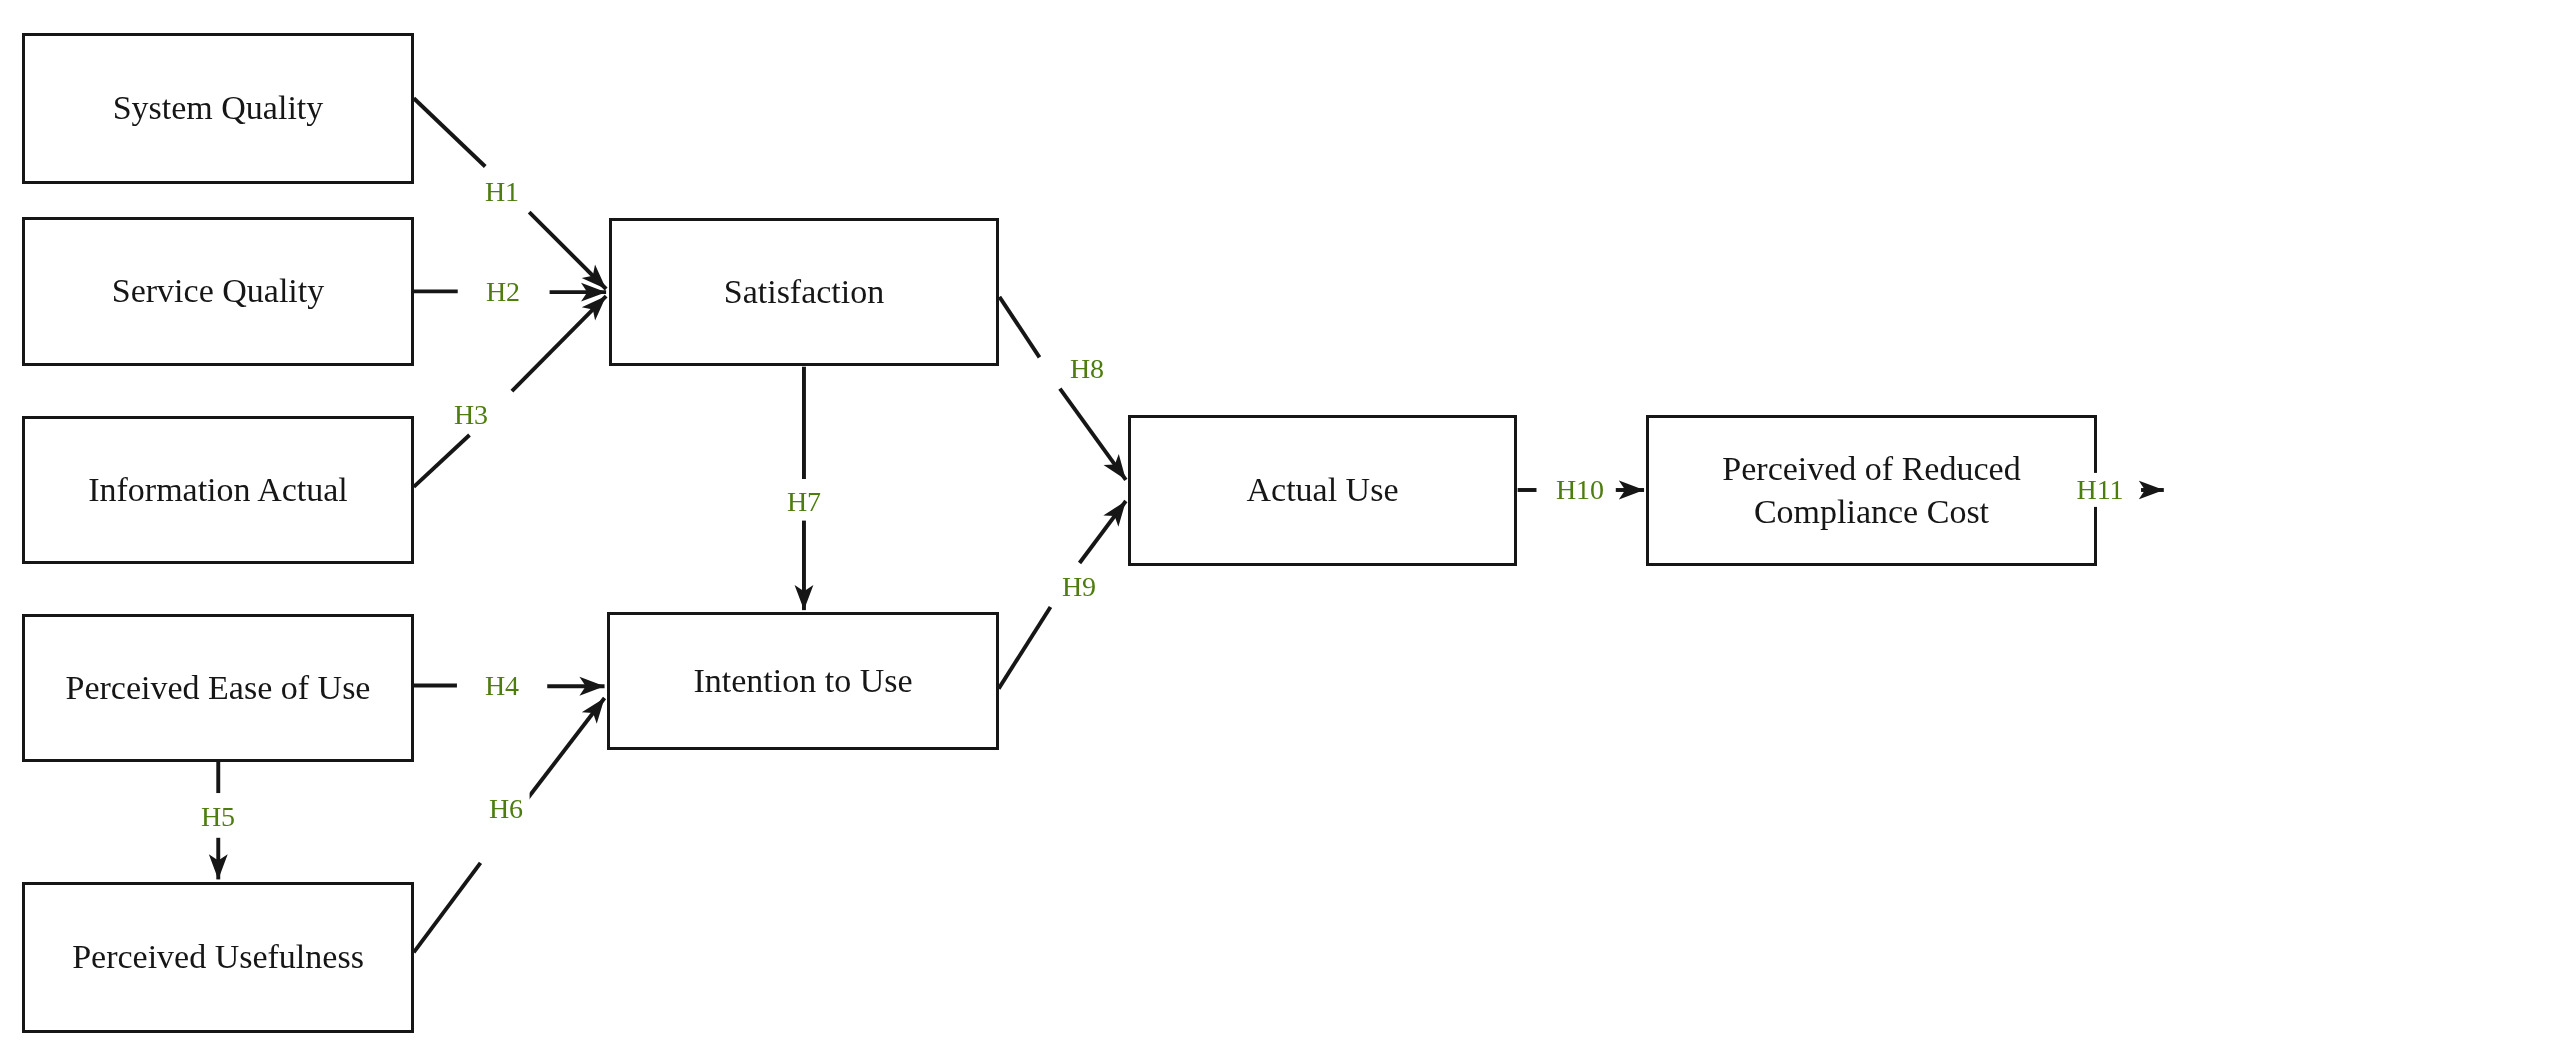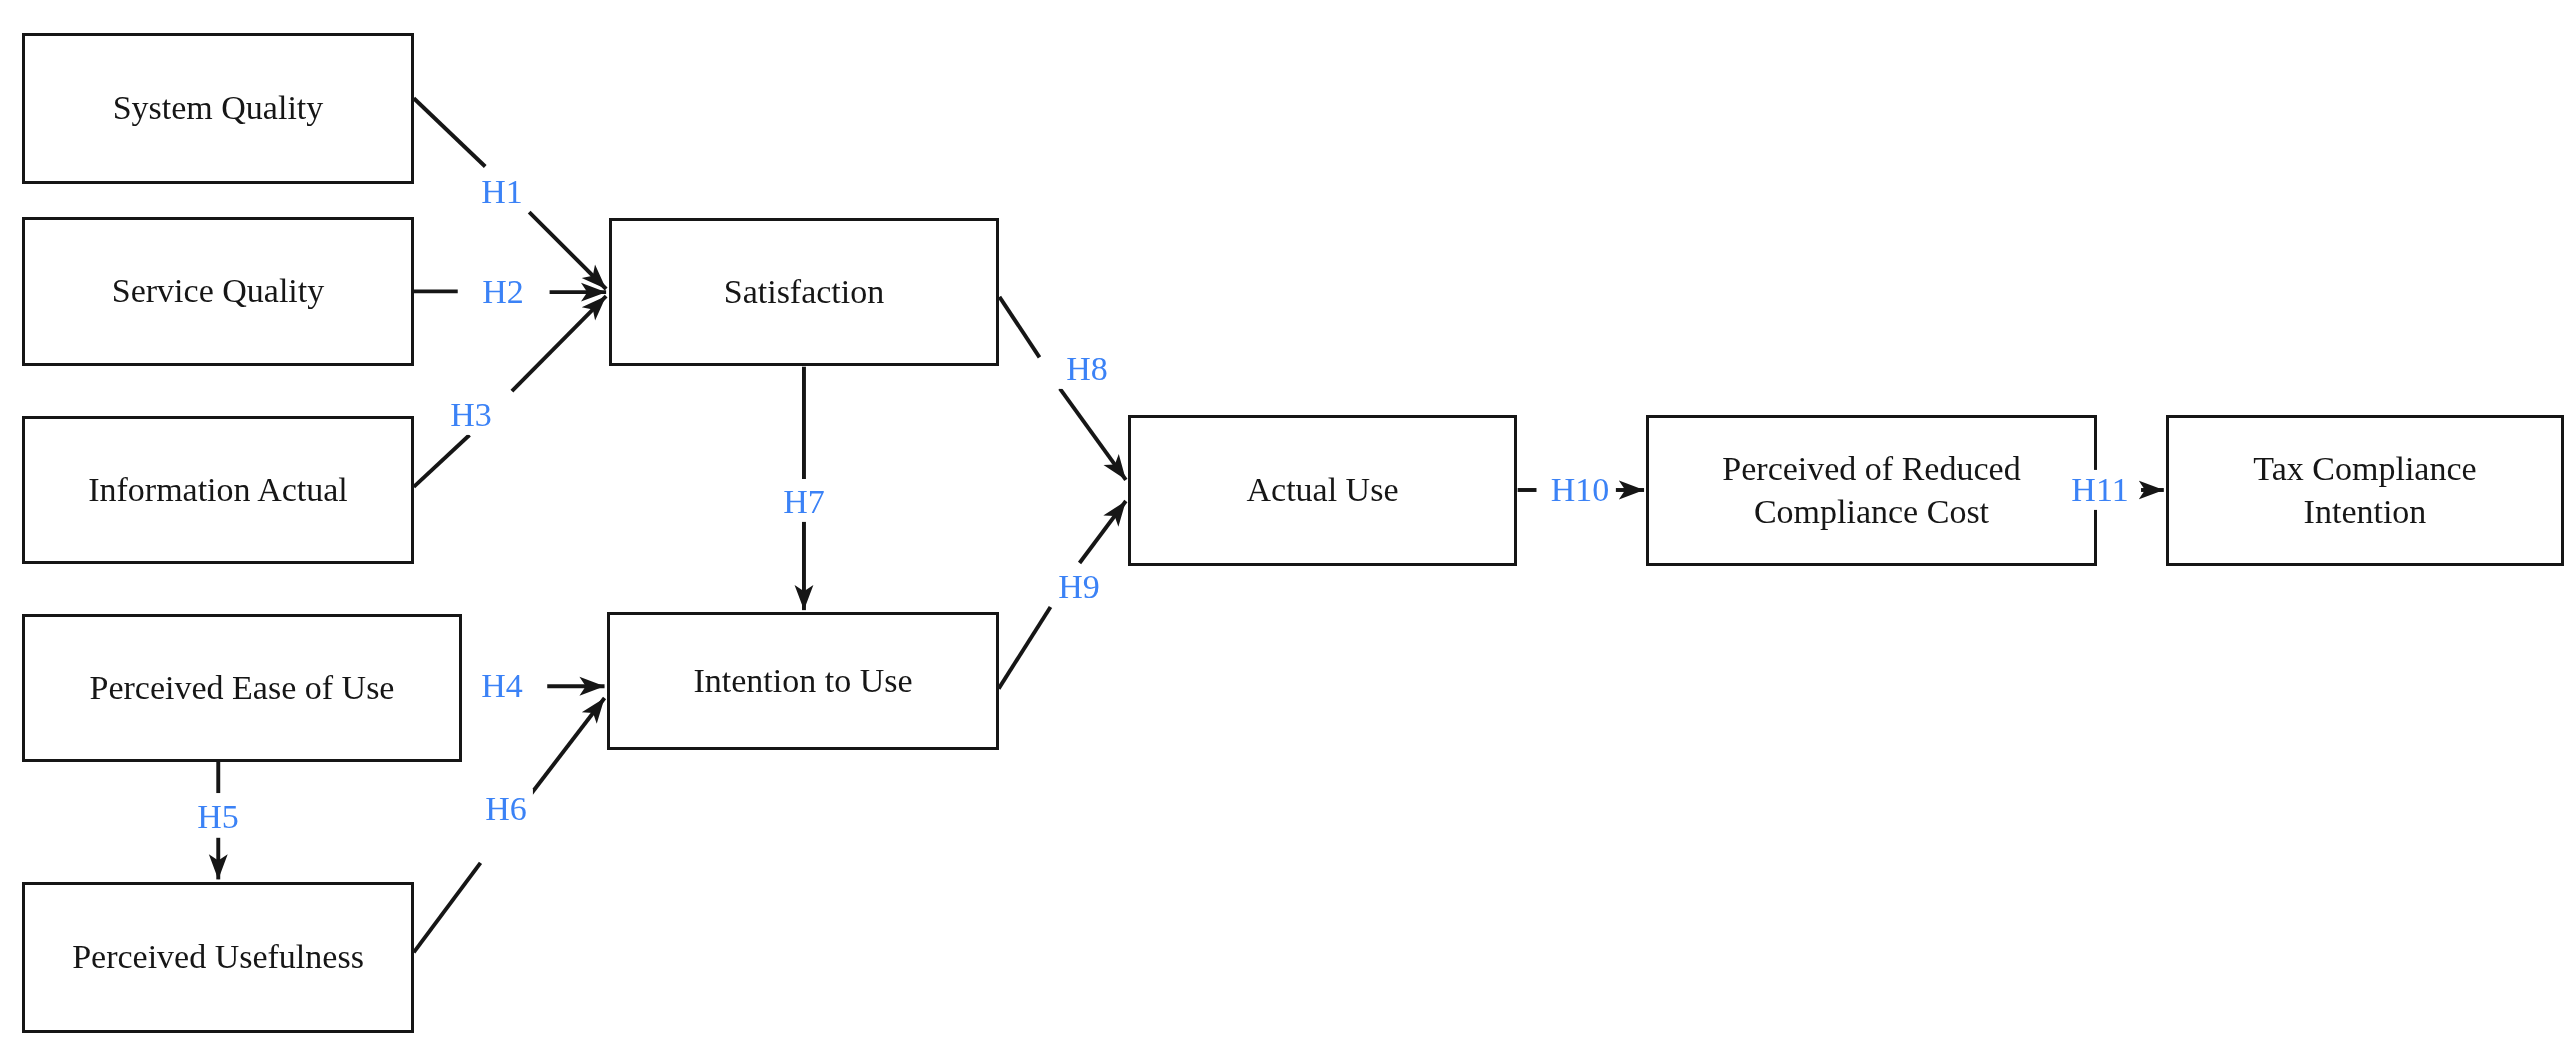--- a/index.html
+++ b/index.html
@@ -38,23 +38,23 @@
     font-size: 34px;
     line-height: 1.26;
     color: #161616;
     display: inline-block;
   }
   .node-label.wrap-prcc { max-width: 361px; }
   .node-label.wrap-tci  { max-width: 338px; }
   .edge-label {
     position: absolute;
     transform: translate(-50%, -50%);
-    font-size: 34px;
+    font-size: 28px;
     line-height: 1;
-    color: #3b82f6;
+    color: #4d7c0f;
     background: #ffffff;
     padding: 3.1px 6.3px;
     white-space: nowrap;
   }
 </style>
 </head>
 <body>
 
 <div class="canvas">
 
@@ -103,40 +103,37 @@
 
   <div class="node" style="left:22px;   top:18px;   width:392px; height:151px;margin-top:15px;">
     <span class="node-label">System Quality</span>
   </div>
   <div class="node" style="left:22px;   top:217px;  width:392px; height:149px;">
     <span class="node-label">Service Quality</span>
   </div>
   <div class="node" style="left:22px;   top:416px;  width:392px; height:148px;">
     <span class="node-label">Information Actual</span>
   </div>
-  <div class="node" style="left:22px;   top:614px;  width:440px; height:148px;">
+  <div class="node" style="left:22px;   top:614px;  width:392px; height:148px;">
     <span class="node-label">Perceived Ease of Use</span>
   </div>
   <div class="node" style="left:22px;   top:882px; width:392px; height:151px;">
     <span class="node-label">Perceived Usefulness</span>
   </div>
   <div class="node" style="left:609px;  top:218px;  width:390px; height:148px;">
     <span class="node-label">Satisfaction</span>
   </div>
   <div class="node" style="left:607px;  top:612px;  width:392px; height:138px;">
     <span class="node-label">Intention to Use</span>
   </div>
   <div class="node" style="left:1128px; top:415px;  width:389px; height:151px;">
     <span class="node-label">Actual Use</span>
   </div>
   <div class="node" style="left:1646px; top:415px;  width:451px; height:151px;">
     <span class="node-label wrap-prcc">Perceived of Reduced Compliance Cost</span>
-  </div>
-  <div class="node" style="left:2166px; top:415px;  width:398px; height:151px;">
-    <span class="node-label wrap-tci">Tax Compliance Intention</span>
   </div>
 
   <span class="edge-label" style="left:502px;  top:192px;">H1</span>
   <span class="edge-label" style="left:503px;  top:292px;">H2</span>
   <span class="edge-label" style="left:471px;  top:415px;">H3</span>
   <span class="edge-label" style="left:502px;  top:686px;">H4</span>
   <span class="edge-label" style="left:218px;  top:817px;">H5</span>
   <span class="edge-label" style="left:506px;  top:809px;">H6</span>
   <span class="edge-label" style="left:804px; top:502px;">H7</span>
   <span class="edge-label" style="left:1087px; top:369px;">H8</span>

